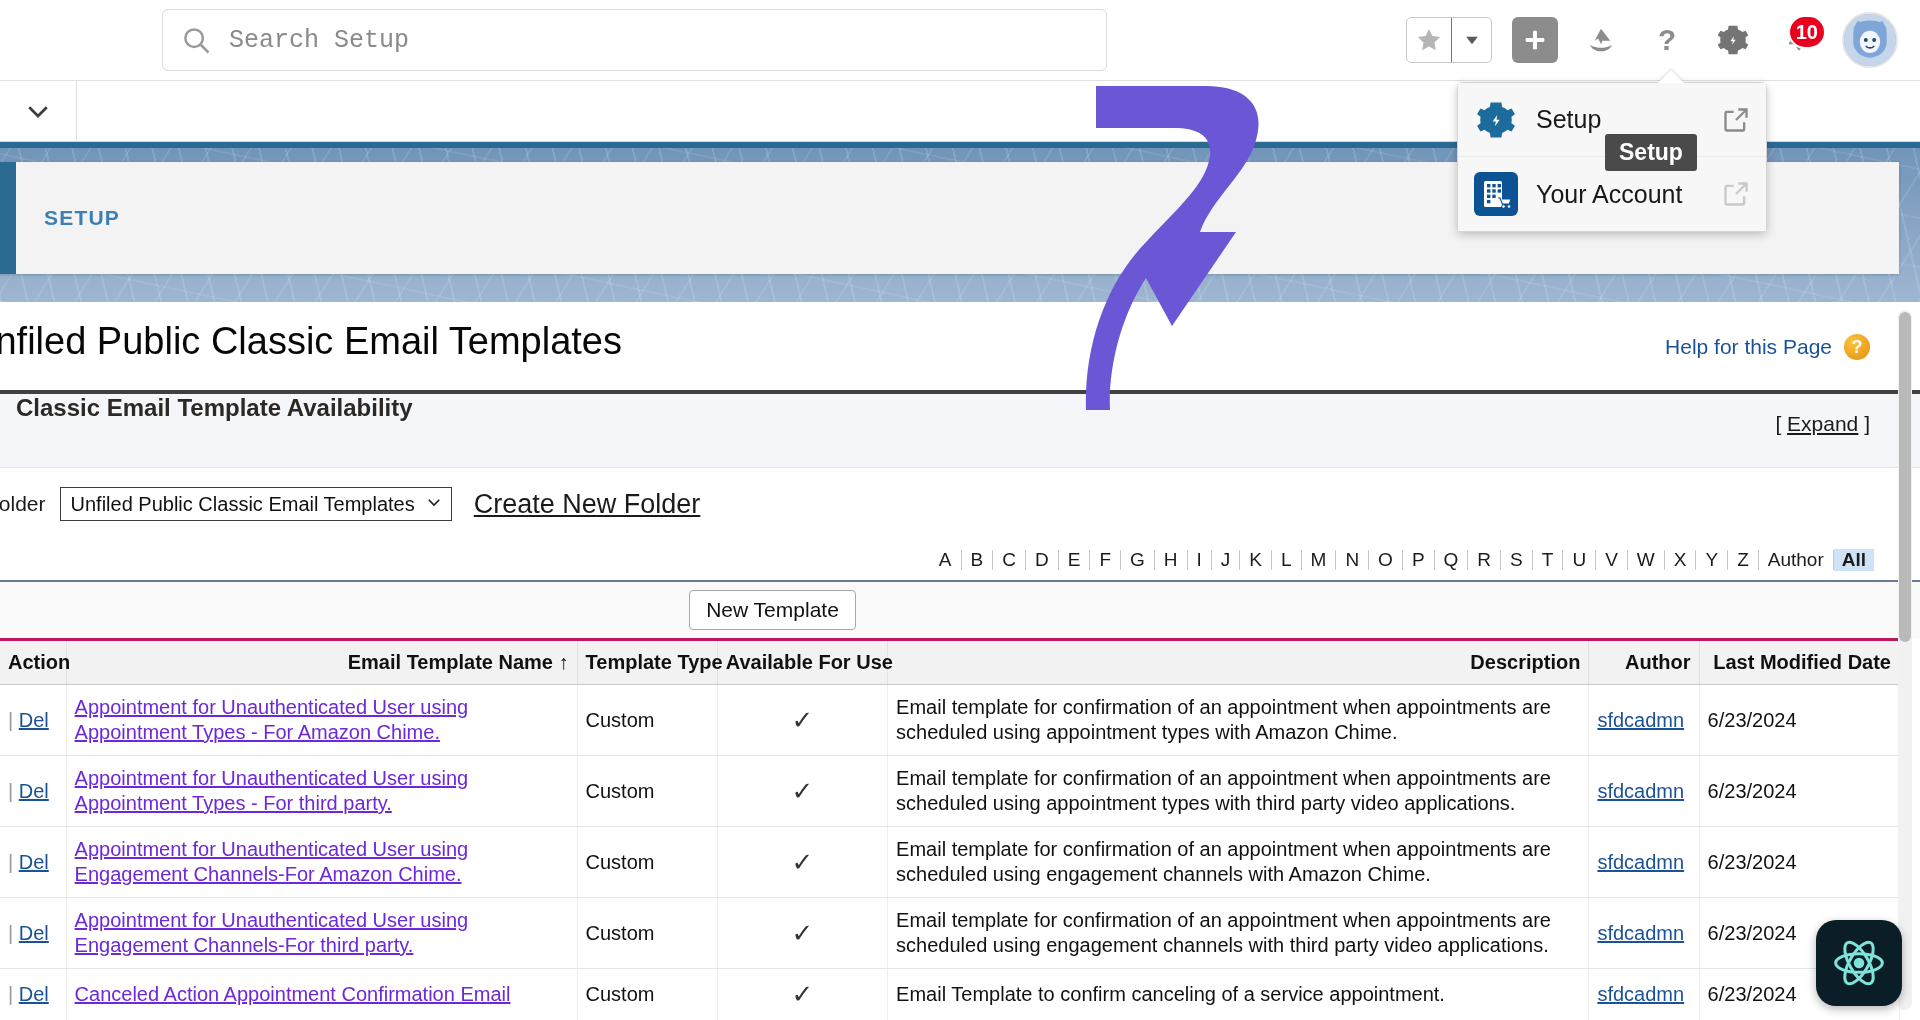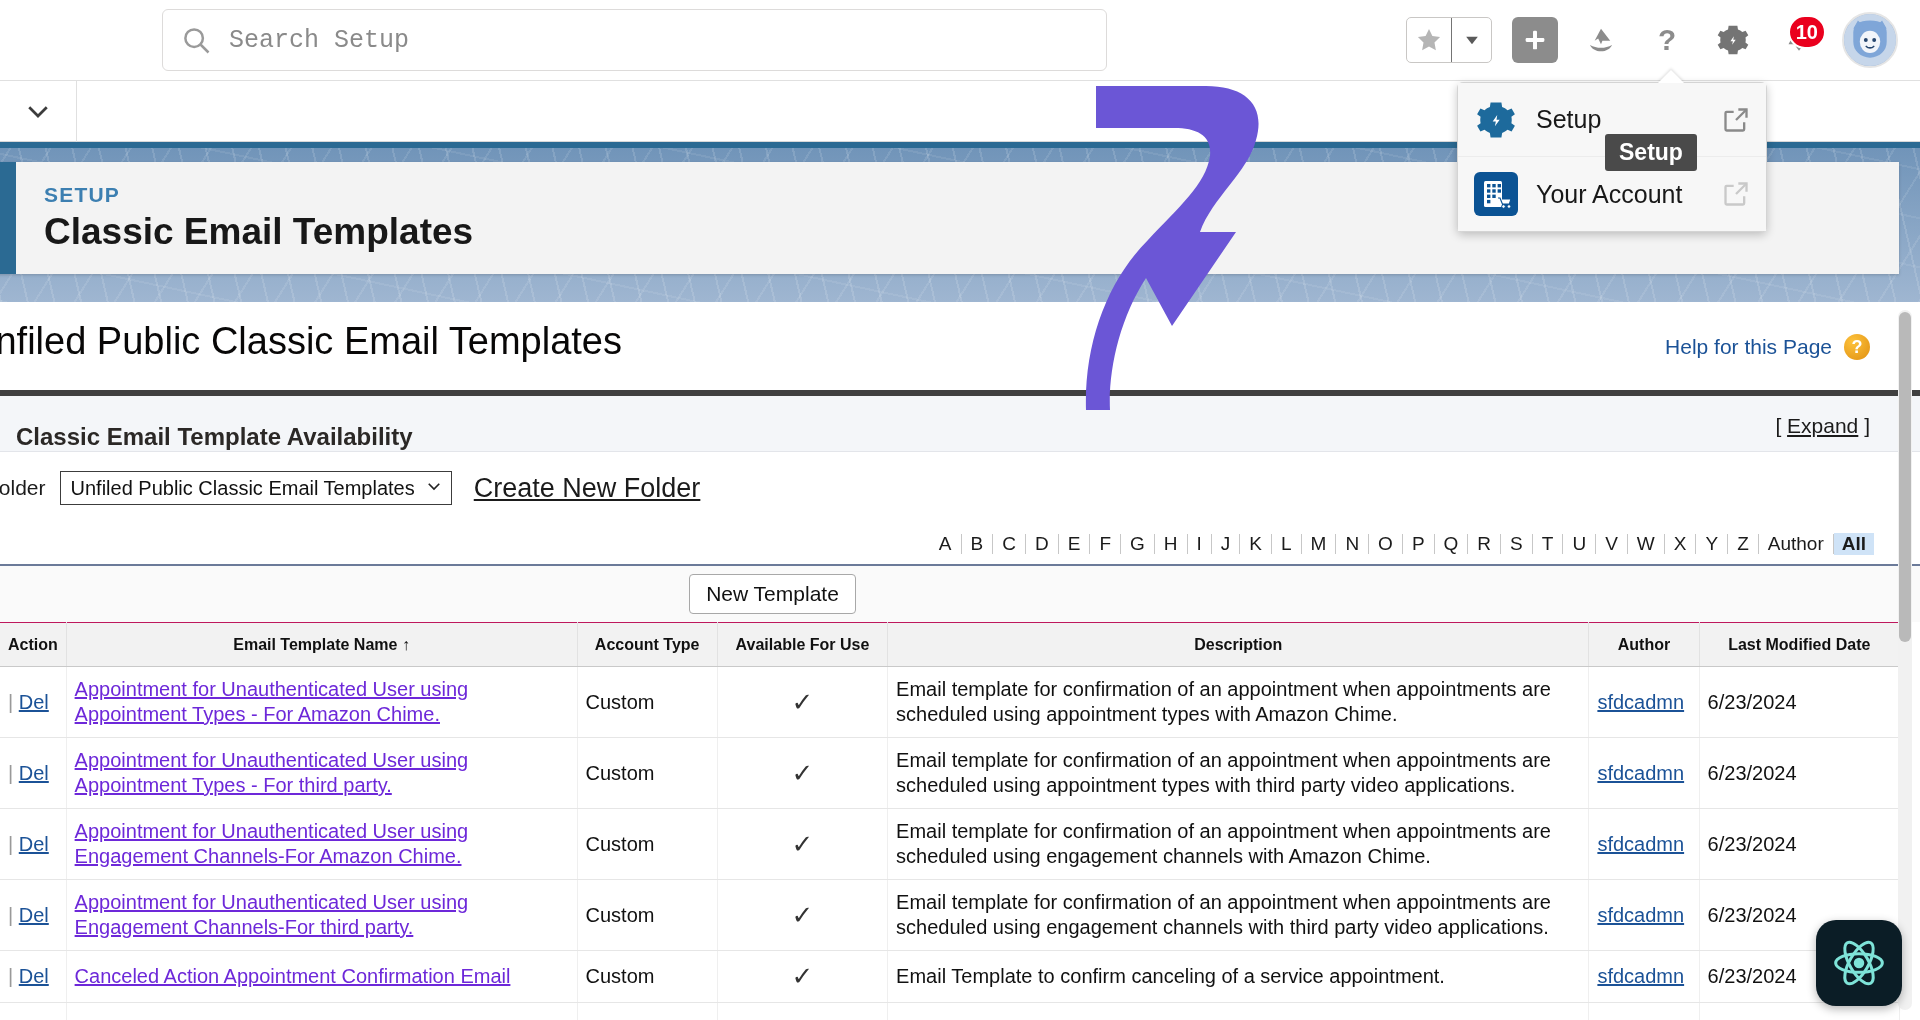--- a/index.html
+++ b/index.html
@@ -110,23 +110,23 @@
     font-size: 21px; color: #1b5297; text-decoration: none; cursor: pointer;
   }
   .help-q {
     width: 26px; height: 26px; border-radius: 50%;
     background: radial-gradient(circle at 35% 30%, #fdc23c, #e08f10);
     color: #fff; font-size: 18px; font-weight: bold;
     display: flex; align-items: center; justify-content: center;
   }
 
   .avail-bar {
-    position: relative; height: 62px; background: #f4f6f9;
-    border-top: 6px solid #404040; border-bottom: 1px solid #e3e5ea;
-    display: flex; align-items: flex-end;
+    position: relative; height: 78px; background: #f4f6f9;
+    border-top: 4px solid #404040; border-bottom: 1px solid #e3e5ea;
+    display: flex; align-items: flex-start;
   }
   .avail-title { font-size: 24px; font-weight: bold; color: #2b2826; margin-left: 16px; }
   .expand-link {
     position: absolute; right: 50px; top: 18px; font-size: 21px; color: #1b1b1b;
   }
   .expand-link u { cursor: pointer; }
 
   .folder-row {
     position: relative; height: 72px; display: flex; align-items: center; padding-left: 0;
   }
@@ -161,23 +161,23 @@
   }
   .new-template-btn {
     height: 40px; padding: 0 16px; font-size: 21px;
     border: 1px solid #a8a8a8; border-radius: 4px; background: #fff; color: #111;
     font-family: "Liberation Sans", sans-serif; cursor: pointer;
     margin-left: -410px;
   }
 
   table.tpl { width: 1900px; border-collapse: collapse; table-layout: fixed; }
   table.tpl th {
-    background: #f2f2f2; border-top: 1px solid #be185d; border-bottom: 1px solid #c9c9c9;
+    background: #f2f2f2; border-top: 3px solid #be185d; border-bottom: 1px solid #c9c9c9;
     border-right: 1px solid #e2e2e2;
-    font-size: 16px; font-weight: bold; color: #111; text-align: center;
+    font-size: 20px; font-weight: bold; color: #111; text-align: right;
     padding: 10px 8px; height: 44px; white-space: nowrap;
   }
   table.tpl td {
     border-bottom: 1px solid #e6e6e6; border-right: 1px solid #efefef;
     font-size: 20px; color: #111; padding: 10px 8px; vertical-align: middle;
   }
   .c-action { width: 66px; }
   .c-name { width: 510px; }
   .c-type { width: 140px; }
   .c-avail { width: 170px; text-align: center; }
@@ -332,21 +332,20 @@
     </span>
     <span class="subnav-divider"></span>
   </div>
 
   <div class="setup-banner">
     <div class="banner-topline"></div>
     <div class="setup-card">
       <div class="setup-accent"></div>
       <div class="setup-texts">
         <div class="setup-eyebrow">SETUP</div>
-        <div class="setup-title">Classic Email Templates</div>
       </div>
     </div>
   </div>
 
   <div class="content">
 
     <div class="page-head">
       <div class="page-head-title">Unfiled Public Classic Email Templates</div>
       <span class="help-link">
         <span>Help for this Page</span>
@@ -412,21 +411,21 @@
     </div>
 
     <table class="tpl">
       <thead>
         <tr>
           <th class="c-action">Action</th>
           <th class="c-name">
             <span>Email Template Name</span>
             <span>↑</span>
           </th>
-          <th class="c-type">Account Type</th>
+          <th class="c-type">Template Type</th>
           <th class="c-avail">Available For Use</th>
           <th class="c-desc">Description</th>
           <th class="c-author">Author</th>
           <th class="c-date">Last Modified Date</th>
         </tr>
       </thead>
       <tbody id="tpl-body">
           <tr>
             <td class="c-action"><span class="del-sep">| </span><span class="del-link">Del</span></td>
             <td class="c-name"><span class="name-link">Appointment for Unauthenticated User using Appointment Types - For Amazon Chime.</span></td>

